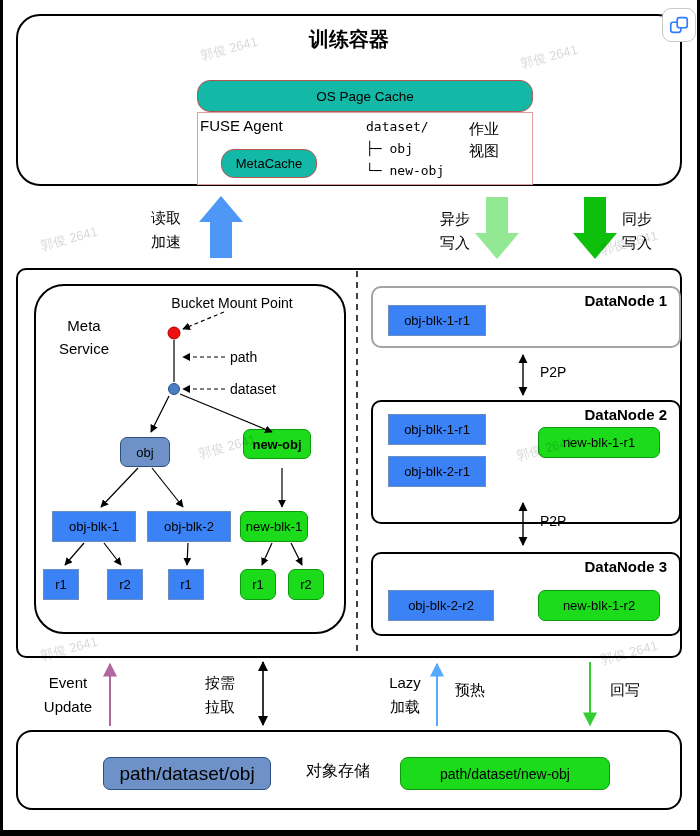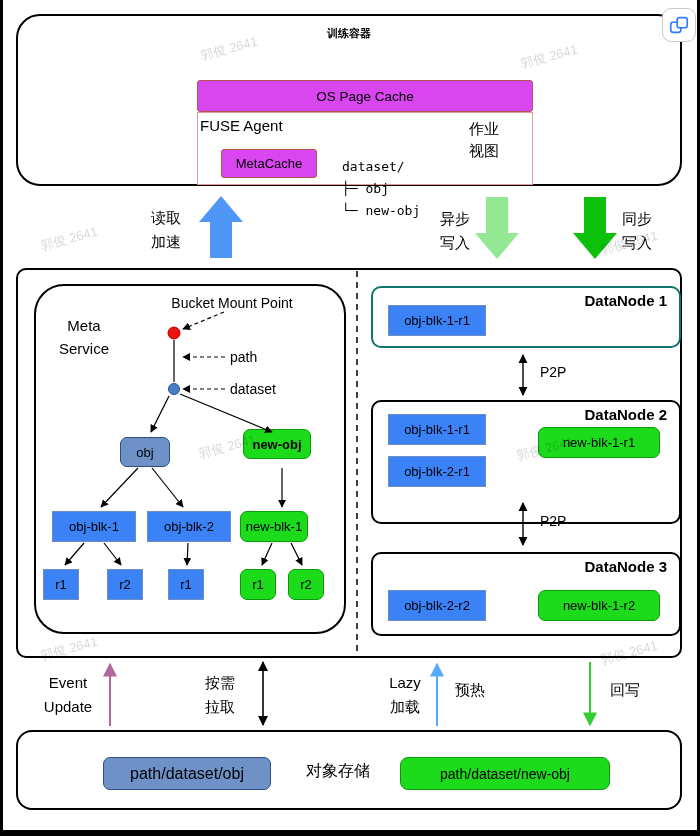--- a/index.html
+++ b/index.html
@@ -12,21 +12,21 @@
   .obox { position: absolute; border: 2px solid #000; background: transparent; }
   .lbl { position: absolute; color: #000; }
   .ml { white-space: pre-line; text-align: center; line-height: 24px; font-size: 15px; }
   .node {
     position: absolute; display: flex; align-items: center; justify-content: center;
     border: 1px solid #000; font-size: 13px; color: #000; text-align: center;
   }
   .lblue { background: #3b82f6; border-color: #6c8ebf; border-radius: 0; }
   .mblue { background: #6e91c8; border-color: #2c4e80; border-radius: 7px; }
   .grn   { background: #1bdb1b; border-color: #0a9a0a; border-radius: 7px; }
-  .pinknode { background: #d946ef; border-color: #b85450; border-radius: 3px; }
+  .pinknode { background: #14b8a6; border-color: #b85450; border-radius: 13px; }
   .tree { position: absolute; white-space: pre; font-family: "DejaVu Sans Mono", monospace; font-size: 13px; line-height: 22px; }
   .dn-label { position: absolute; font-weight: 700; font-size: 15px; }
   .wm { position: absolute; color: #000; opacity: 0.16; transform: rotate(-15deg); font-size: 13px; white-space: nowrap; pointer-events: none; z-index: 30; }
   .frame { position: absolute; inset: 0; border-left: 3px solid #000; border-right: 3px solid #000; border-bottom: 6px solid #000; pointer-events: none; z-index: 40; }
   .icon-btn {
     position: absolute; left: 662px; top: 8px; width: 34px; height: 34px; background: #fff;
     border: 1px solid #c9c9c9; border-radius: 9px; display: flex; align-items: center; justify-content: center; z-index: 20;
   }
 </style>
 </head>
@@ -83,31 +83,31 @@
       <line x1="523" y1="503" x2="523" y2="545" marker-start="url(#mS)" marker-end="url(#mS)"></line>
     </g>
 
     <line x1="110" y1="726" x2="110" y2="664" stroke-width="2" marker-end="url(#mPurple)" stroke="#b2679e"></line>
     <line x1="263" y1="662" x2="263" y2="725" stroke="#000" stroke-width="1.6" marker-start="url(#mS)" marker-end="url(#mS)"></line>
     <line x1="437" y1="726" x2="437" y2="664" stroke-width="2" marker-end="url(#mBlue)" stroke="#55aaff"></line>
     <line x1="590" y1="662" x2="590" y2="725" stroke-width="2" marker-end="url(#mGreen)" stroke="#33cc33"></line>
   </svg>
 
   <div class="obox" style="left:16px; top:14px; width:666px; height:172px; border-radius:24px;">
-    <div class="lbl" style="left:0; right:0; top:10px; text-align:center; font-size:11px; font-weight:600;">训练容器</div>
+    <div class="lbl" style="left:0; right:0; top:10px; text-align:center; font-size:20px; font-weight:600;">训练容器</div>
 
     <div class="node pinknode" style="left:179px; top:64px; width:336px; height:32px; font-size:13.5px;">OS Page Cache</div>
 
     <div class="lbl" style="left:179px; top:96px; width:336px; height:73px; border:1px solid #e39c9c;"></div>
 
     <div class="lbl" style="left:182px; top:101px; font-size:15px;">FUSE Agent</div>
 
     <div class="node pinknode" style="left:203px; top:133px; width:96px; height:29px;">MetaCache</div>
 
-    <div class="tree" style="left:324px; top:100px;margin-top:40px;">dataset/
+    <div class="tree" style="left:348px; top:100px;">dataset/
 ├─ obj
 └─ new-obj</div>
 
     <div class="lbl ml" style="left:446px; top:102px; width:40px; line-height:22px;">作业
 视图</div>
   </div>
 
   <div class="icon-btn">
     <svg width="22" height="22" viewBox="0 0 24 24">
       <rect x="3" y="9" width="11" height="11" rx="2.5" fill="none" stroke="#2f7bff" stroke-width="1.8"></rect>
@@ -138,53 +138,53 @@
       <div class="node lblue" style="left:111px; top:225px; width:84px; height:31px;">obj-blk-2</div>
       <div class="node grn" style="left:204px; top:225px; width:68px; height:31px;">new-blk-1</div>
 
       <div class="node lblue" style="left:7px; top:283px; width:36px; height:31px;">r1</div>
       <div class="node lblue" style="left:71px; top:283px; width:36px; height:31px;">r2</div>
       <div class="node lblue" style="left:132px; top:283px; width:36px; height:31px;">r1</div>
       <div class="node grn" style="left:204px; top:283px; width:36px; height:31px;">r1</div>
       <div class="node grn" style="left:252px; top:283px; width:36px; height:31px;">r2</div>
     </div>
 
-    <div class="lbl" style="left:353px; top:16px; width:310px; height:62px; border:2px solid #0f766e; border-radius:10px;">
+    <div class="lbl" style="left:353px; top:16px; width:310px; height:62px; border:2px solid #a3a3a3; border-radius:10px;">
       <div class="dn-label" style="right:12px; top:4px;">DataNode 1</div>
       <div class="node lblue" style="left:15px; top:17px; width:98px; height:31px;">obj-blk-1-r1</div>
     </div>
 
     <div class="lbl" style="left:353px; top:130px; width:310px; height:124px; border:2px solid #000; border-radius:10px;">
       <div class="dn-label" style="right:12px; top:4px;">DataNode 2</div>
       <div class="node lblue" style="left:15px; top:12px; width:98px; height:31px;">obj-blk-1-r1</div>
       <div class="node lblue" style="left:15px; top:54px; width:98px; height:31px;">obj-blk-2-r1</div>
       <div class="node grn" style="left:165px; top:25px; width:122px; height:31px;">new-blk-1-r1</div>
     </div>
 
     <div class="lbl" style="left:353px; top:282px; width:310px; height:84px; border:2px solid #000; border-radius:10px;">
       <div class="dn-label" style="right:12px; top:4px;">DataNode 3</div>
-      <div class="node lblue" style="left:15px; top:36px; width:98px; height:31px;">obj-blk-2-r2</div>
+      <div class="node lblue" style="left:15px; top:36px; width:106px; height:31px;">obj-blk-2-r2</div>
       <div class="node grn" style="left:165px; top:36px; width:122px; height:31px;">new-blk-1-r2</div>
     </div>
   </div>
 
   <div class="lbl" style="left:540px; top:364px; font-size:14px;">P2P</div>
   <div class="lbl" style="left:540px; top:513px; font-size:14px;">P2P</div>
 
   <div class="lbl ml" style="left:34px; top:671px; width:68px;">Event
 Update</div>
   <div class="lbl ml" style="left:200px; top:671px; width:40px;">按需
 拉取</div>
   <div class="lbl ml" style="left:381px; top:671px; width:48px;">Lazy
 加载</div>
   <div class="lbl" style="left:455px; top:681px; font-size:15px;">预热</div>
   <div class="lbl" style="left:610px; top:681px; font-size:15px;">回写</div>
 
   <div class="obox" style="left:16px; top:730px; width:666px; height:80px; border-radius:16px;">
-    <div class="node mblue" style="left:85px; top:25px; width:168px; height:33px; font-size:16px;">path/dataset/obj</div>
+    <div class="node mblue" style="left:85px; top:25px; width:168px; height:33px; font-size:19px;">path/dataset/obj</div>
     <div class="lbl" style="left:270px; top:29px; width:100px; text-align:center; font-size:16px;">对象存储</div>
     <div class="node grn" style="left:382px; top:25px; width:210px; height:33px; font-size:14px;border-radius:8px;">path/dataset/new-obj</div>
   </div>
 
   <div class="wm" style="left:200px; top:40px;">郭俊 2641</div>
   <div class="wm" style="left:520px; top:48px;">郭俊 2641</div>
   <div class="wm" style="left:40px;  top:230px;">郭俊 2641</div>
   <div class="wm" style="left:600px; top:234px;">郭俊 2641</div>
   <div class="wm" style="left:198px; top:438px;">郭俊 2641</div>
   <div class="wm" style="left:516px; top:440px;">郭俊 2641</div>

